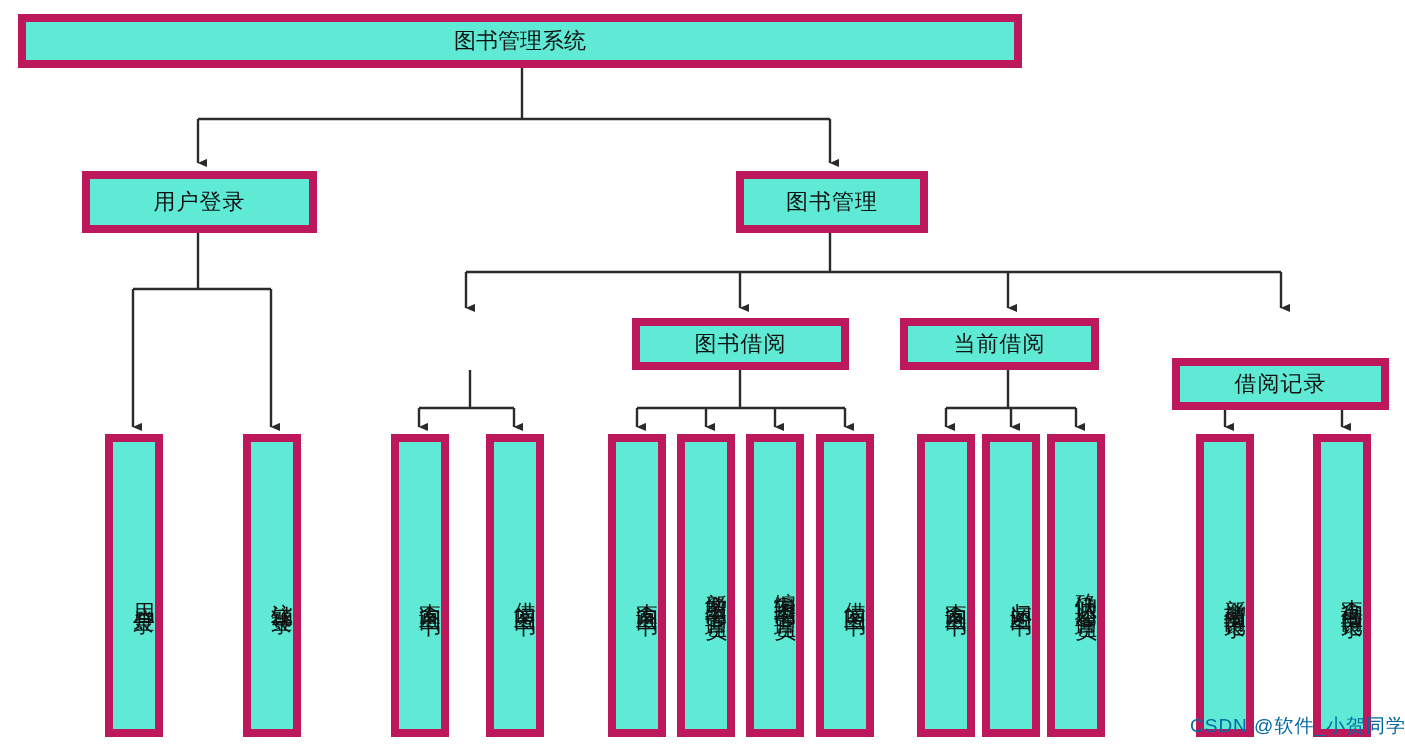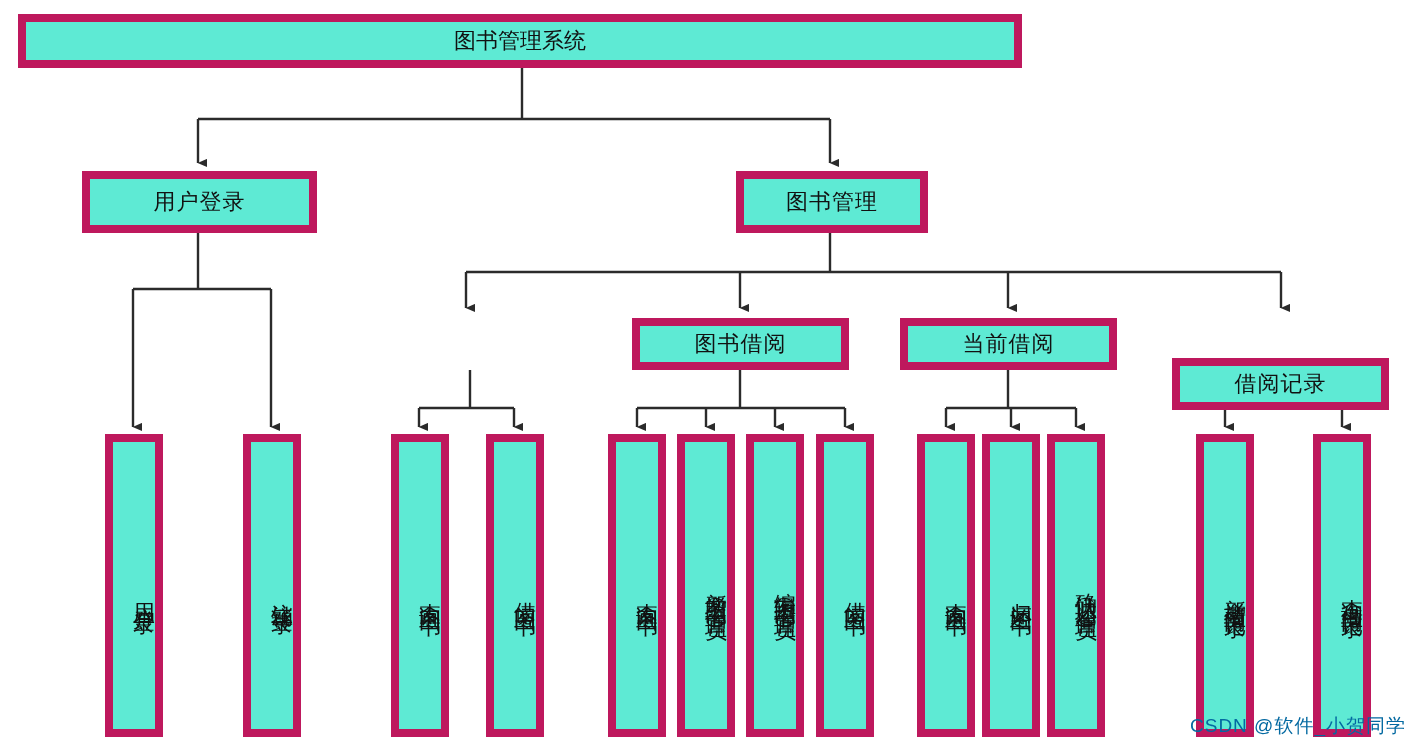--- a/index.html
+++ b/index.html
@@ -79,21 +79,21 @@
   <div class="node h" style="left:82px;top:171px;width:235px;height:62px;">
     <span>用户登录</span>
   </div>
   <div class="node h" style="left:712px;top:171px;width:192px;height:62px;margin-left:24px;">
     <span>图书管理</span>
   </div>
 
   <div class="node h" style="left:632px;top:318px;width:217px;height:52px;">
     <span>图书借阅</span>
   </div>
-  <div class="node h" style="left:900px;top:318px;width:217px;height:52px;">
+  <div class="node h" style="left:900px;top:318px;width:199px;height:52px;">
     <span>当前借阅</span>
   </div>
   <div class="node h" style="left:1172px;top:318px;width:217px;height:52px;margin-top:40px;">
     <span>借阅记录</span>
   </div>
 
   <div class="node v" style="left:105px;top:434px;width:58px;height:303px;">
     <span>用户登录</span>
   </div>
   <div class="node v" style="left:243px;top:434px;width:58px;height:303px;">

